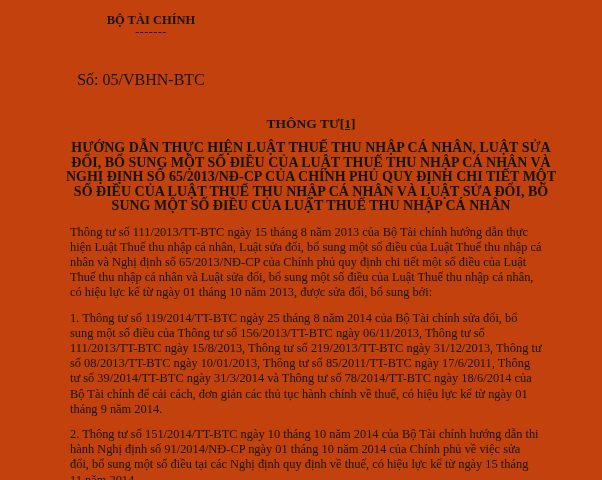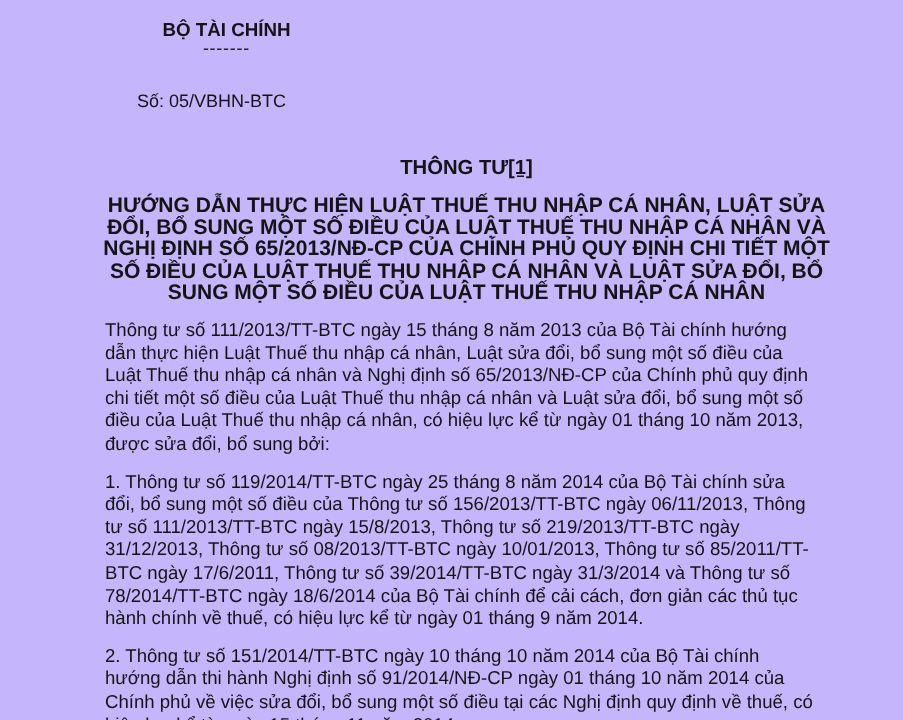--- a/index.html
+++ b/index.html
@@ -4,23 +4,23 @@
 <style>
   html, body {
     margin: 0;
     padding: 0;
     background: #ffffff;
   }
   .page {
     position: relative;
     width: 602px;
     height: 480px;
-    background: #c4b5fd;
+    background: #c2410c;
     overflow: hidden;
-    font-family: Liberation Sans, sans-serif;
+    font-family: Liberation Serif, serif;
     color: #141414;
     -webkit-font-smoothing: antialiased;
   }
   
   .header {
     display: flex;
     align-items: flex-start;
     padding-top: 13px;
   }
   .header-left {
@@ -40,23 +40,23 @@
     font-size: 12.5px;
     line-height: 15px;
     white-space: nowrap;
   }
   .h-divider {
     font-size: 12px;
     line-height: 9px;
     letter-spacing: 0.5px;
   }
   .doc-number {
-    font-size: 12px;
+    font-size: 16px;
     line-height: 15px;
-    margin-top: 23px;
+    margin-top: 35px;
     margin-left: -20px;
     white-space: nowrap;
   }
   .national-title {
     font-weight: bold;
     font-size: 13px;
     line-height: 15px;
     white-space: nowrap;
   }
   .national-motto {

